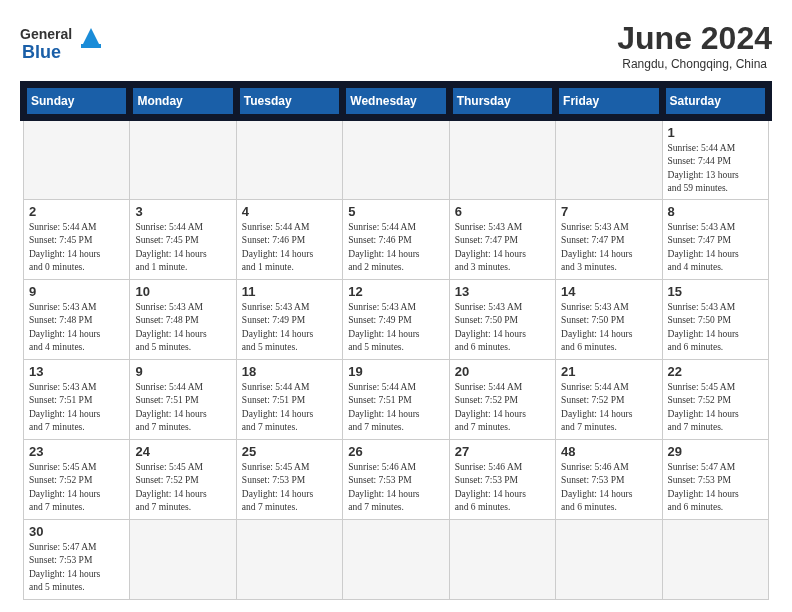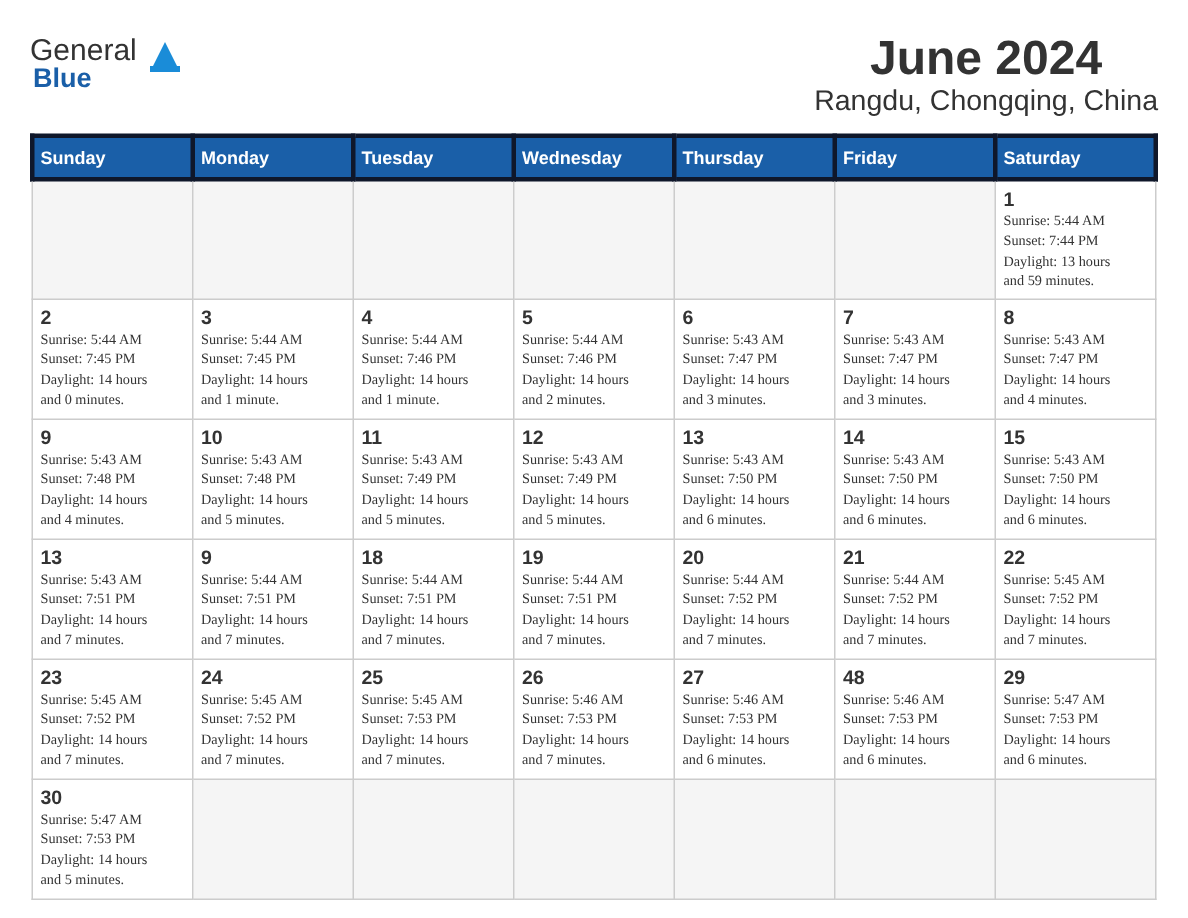--- a/index.html
+++ b/index.html
@@ -23,35 +23,35 @@
     }
     .title-section {
       text-align: center;
     }
     .month-title {
       font-size: 32px;
       font-weight: bold;
       color: #333;
     }
     .location-title {
-      font-size: 19px;
+      font-size: 12px;
       color: #333;
     }
     .calendar {
       width: 100%;
       border-collapse: collapse;
       border: 1px solid #ccc;
     }
     .calendar th {
       background: #1a5fa8;
       color: #fff;
       padding: 6px 4px;
       font-size: 12px;
       text-align: left;
-      border: 3px solid #0f172a;
+      border: 7px solid #0f172a;
     }
     .calendar td {
       border: 1px solid #ccc;
       vertical-align: top;
       padding: 4px 5px;
       font-size: 10px;
       color: #333;
       width: calc(100% / 7);
       min-height: 80px;
       background: #fff;
@@ -74,21 +74,21 @@
     .week-row td {
       height: 80px;
     }
   </style>
 </head>
 <body>
 
 <div class="header-section">
   <div class="logo">
     <div style="display:flex; align-items:center; gap:4px;">
-      <span style="font-size:20px; font-weight:normal; color:#333;">General</span>
+      <span style="font-size:14px; font-weight:bold; color:#333;">General</span>
       <svg width="30" height="28" viewBox="0 0 30 28">
         <polygon points="5,28 15,8 25,28" fill="#1a8cd8"></polygon>
         <rect x="5" y="24" width="20" height="4" fill="#1a8cd8"></rect>
       </svg>
     </div>
     <div style="font-size:18px; font-weight:bold; color:#1a5fa8; margin-top:-6px; margin-left:2px;">Blue</div>
   </div>
   <div class="title-section">
     <div class="month-title">June 2024</div>
     <div class="location-title">Rangdu, Chongqing, China</div>

